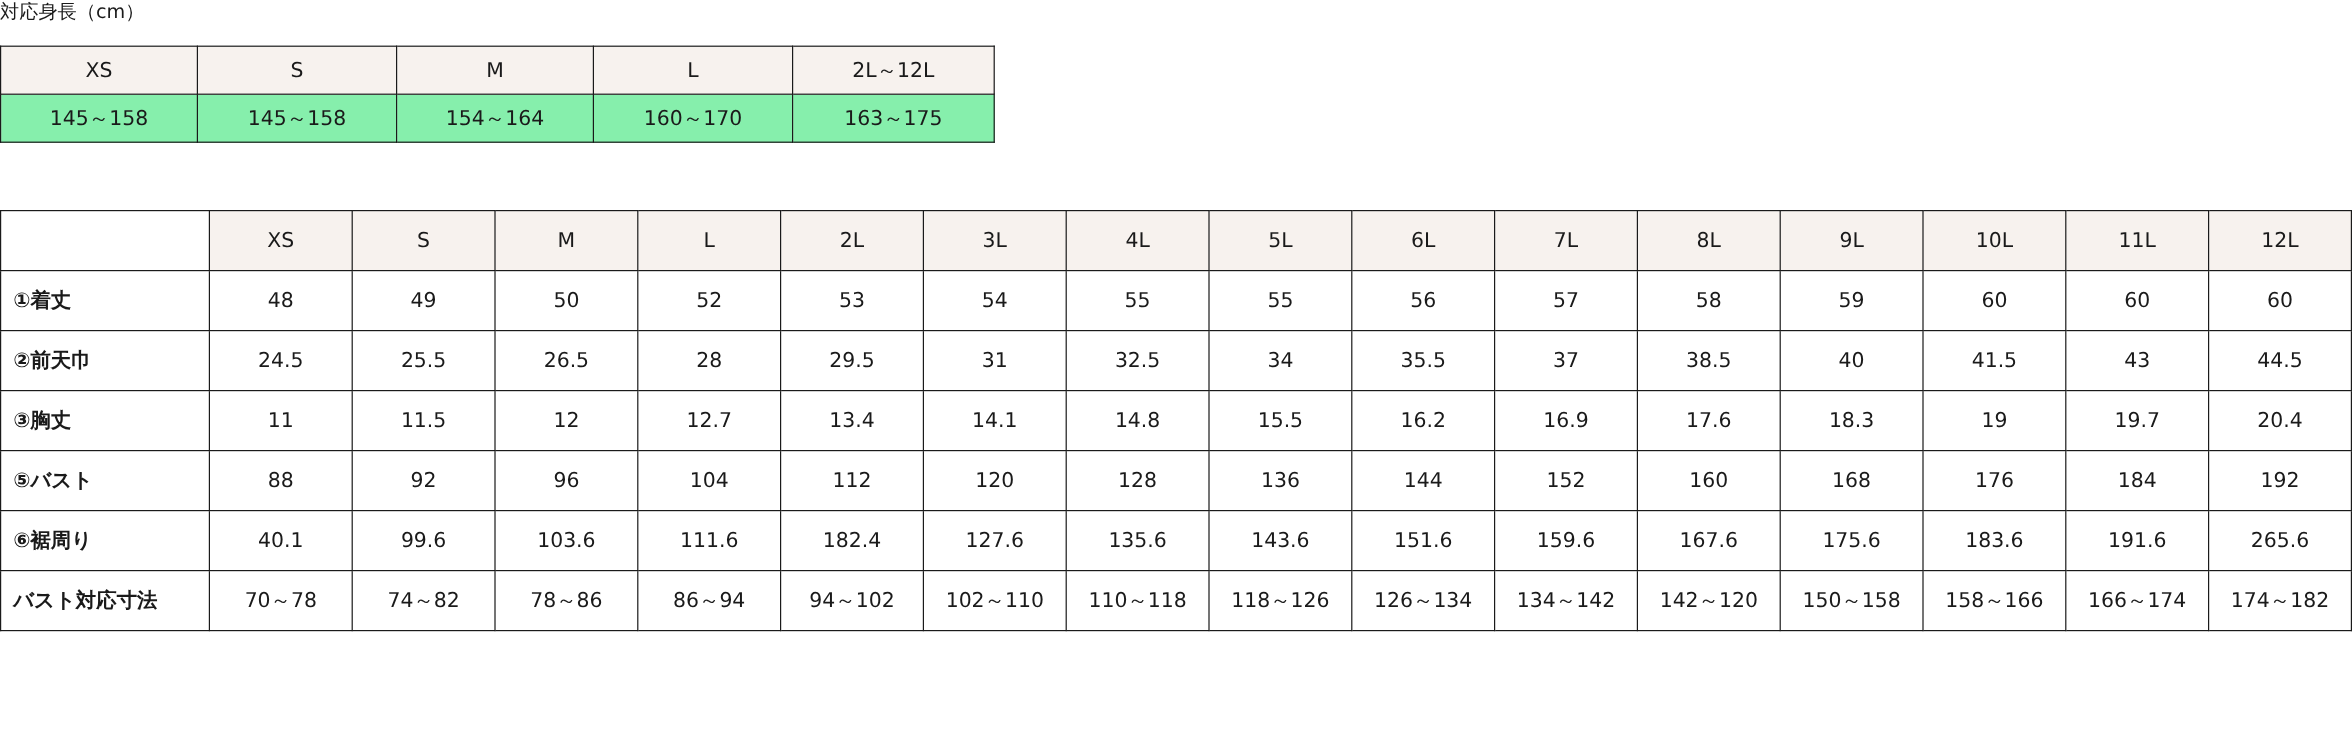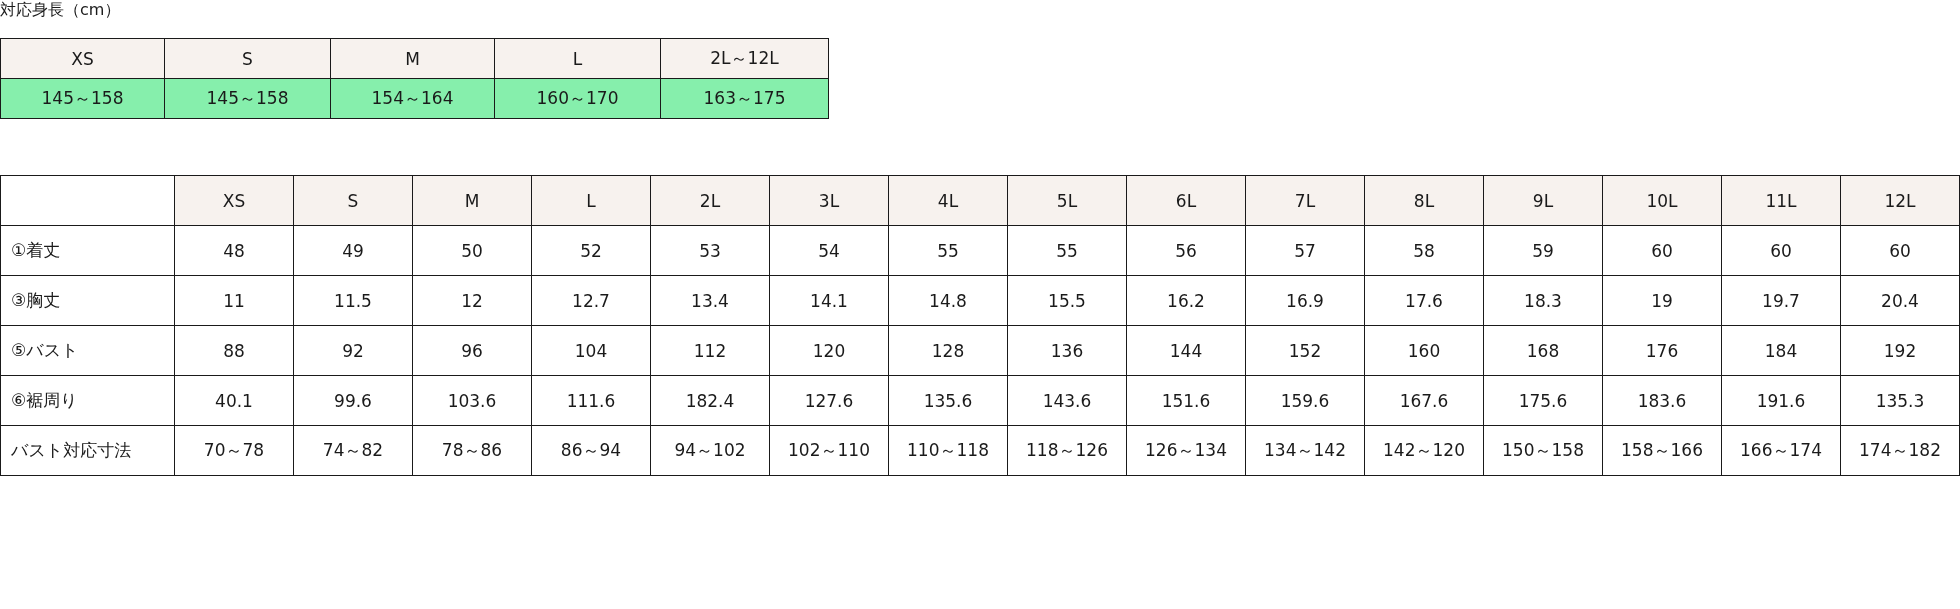--- a/index.html
+++ b/index.html
@@ -82,20 +82,21 @@
     background: #ffffff;
   }
   .measure-table thead th {
     background: #f7f2ee;
   }
   .measure-table th.rowhead {
     background: #ffffff;
     text-align: left;
     padding-left: 10px;
     font-size: 17px;
+    font-weight: bold;
   }
   .measure-table col.rh { width: 174px; }
   .measure-table col.sz { width: 119px; }
 </style>
 </head>
 <body>
 
 <div class="page">
 
   <div class="caption">対応身長（cm）</div>
@@ -180,20 +181,38 @@
         <td>55</td>
         <td>56</td>
         <td>57</td>
         <td>58</td>
         <td>59</td>
         <td>60</td>
         <td>60</td>
         <td>60</td>
       </tr>
       <tr>
+        <th class="rowhead">②前天巾</th>
+        <td>24.5</td>
+        <td>25.5</td>
+        <td>26.5</td>
+        <td>28</td>
+        <td>29.5</td>
+        <td>31</td>
+        <td>32.5</td>
+        <td>34</td>
+        <td>35.5</td>
+        <td>37</td>
+        <td>38.5</td>
+        <td>40</td>
+        <td>41.5</td>
+        <td>43</td>
+        <td>44.5</td>
+      </tr>
+      <tr>
         <th class="rowhead">③胸丈</th>
         <td>11</td>
         <td>11.5</td>
         <td>12</td>
         <td>12.7</td>
         <td>13.4</td>
         <td>14.1</td>
         <td>14.8</td>
         <td>15.5</td>
         <td>16.2</td>
@@ -231,21 +250,21 @@
         <td>182.4</td>
         <td>127.6</td>
         <td>135.6</td>
         <td>143.6</td>
         <td>151.6</td>
         <td>159.6</td>
         <td>167.6</td>
         <td>175.6</td>
         <td>183.6</td>
         <td>191.6</td>
-        <td>135.3</td>
+        <td>265.6</td>
       </tr>
       <tr>
         <th class="rowhead">バスト対応寸法</th>
         <td>70～78</td>
         <td>74～82</td>
         <td>78～86</td>
         <td>86～94</td>
         <td>94～102</td>
         <td>102～110</td>
         <td>110～118</td>

